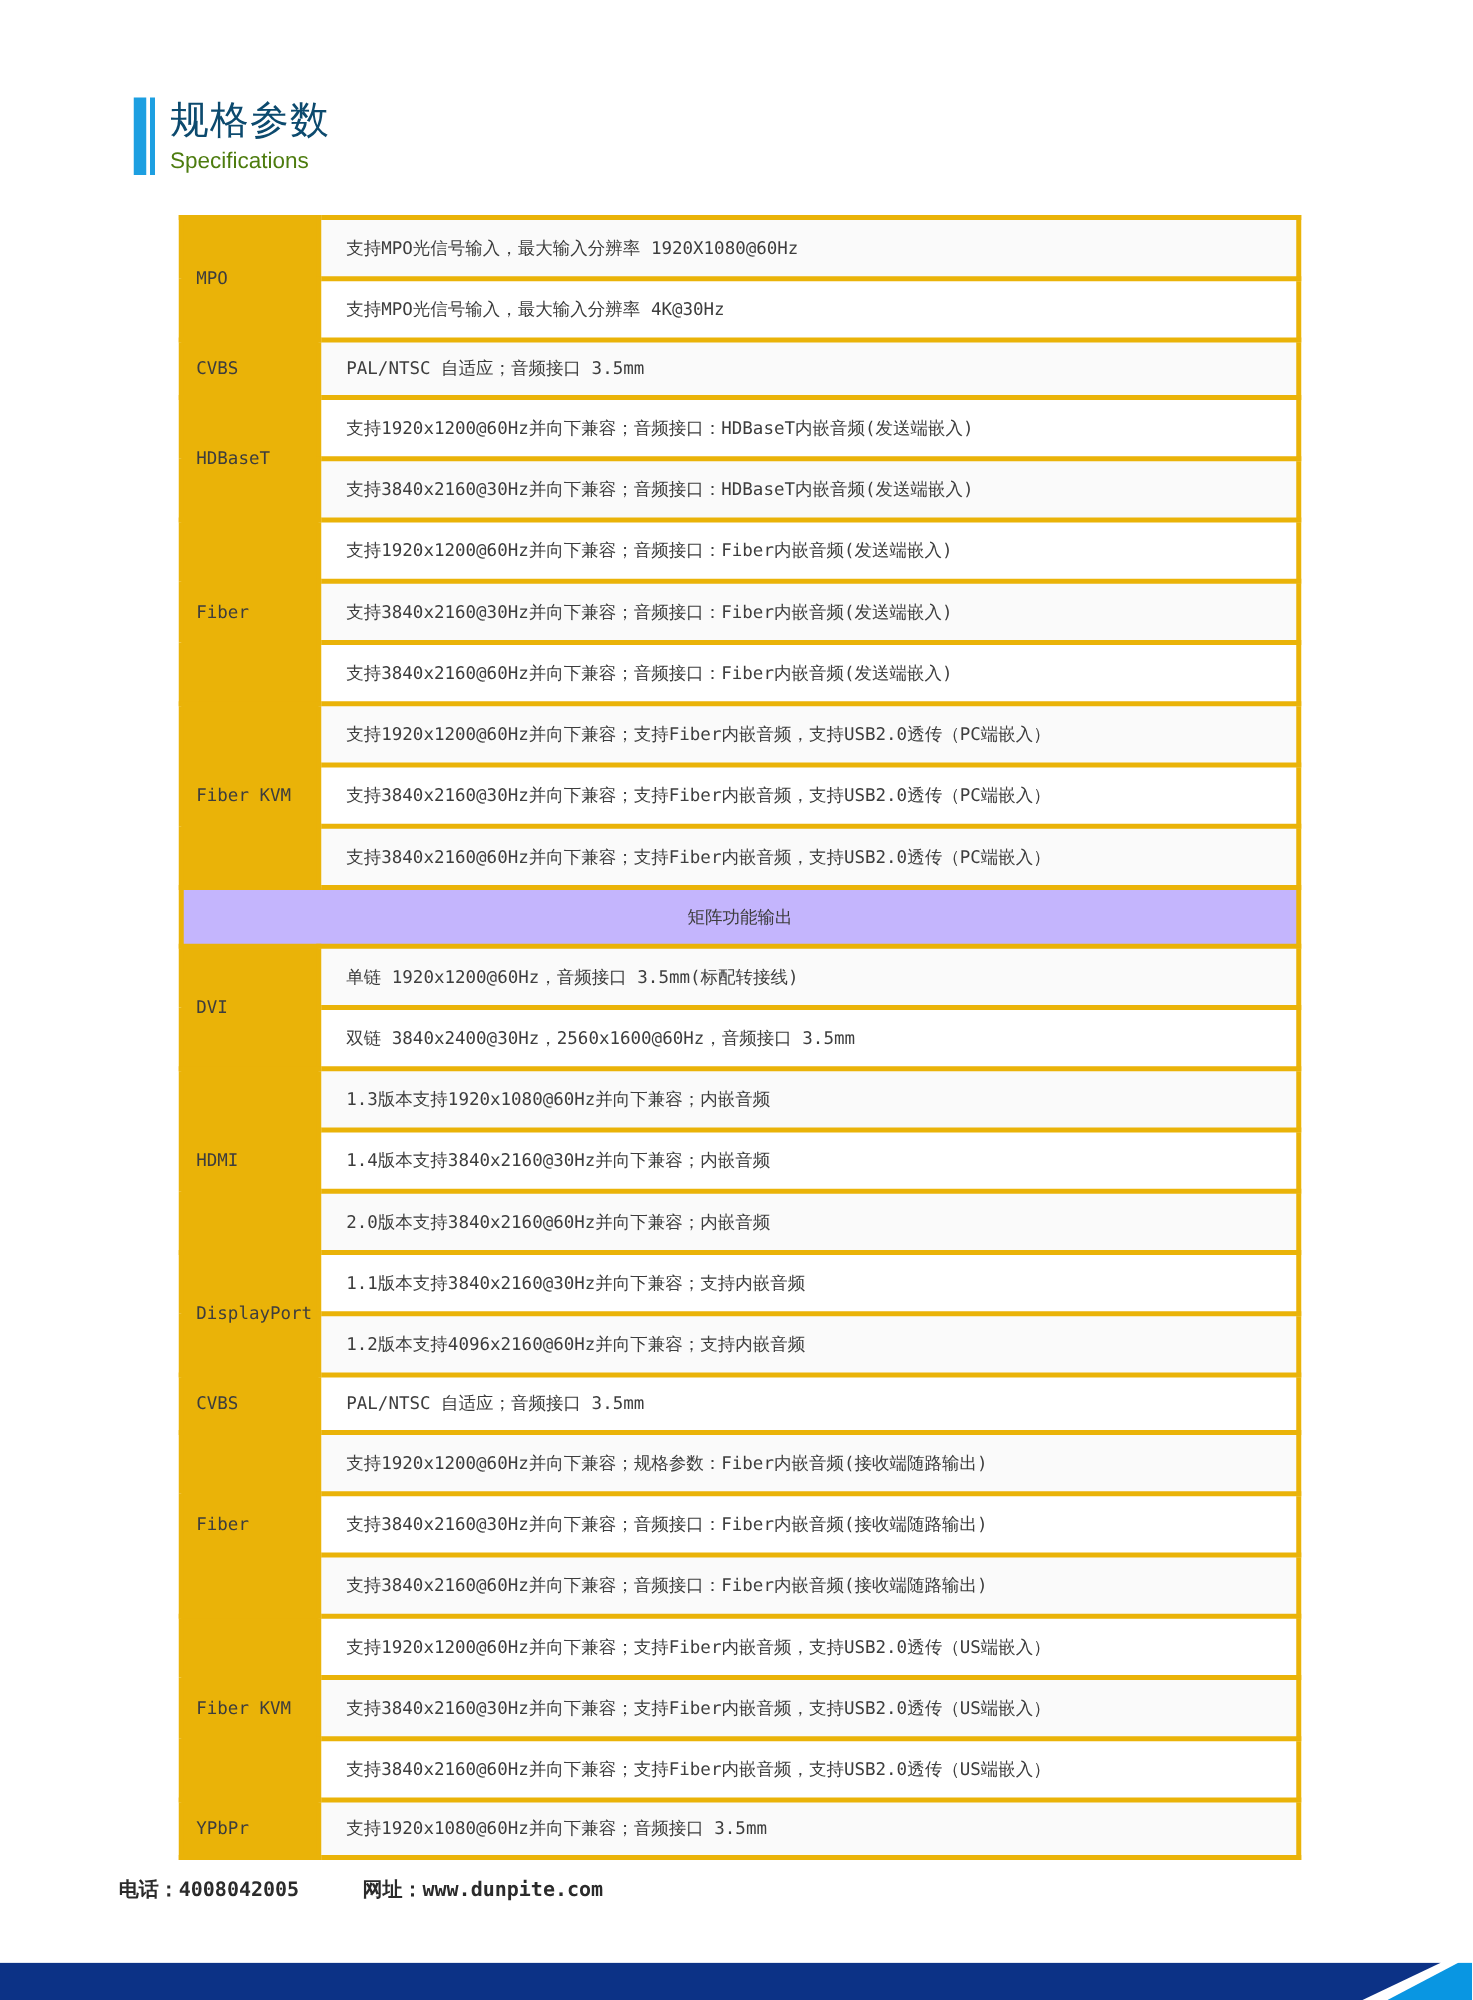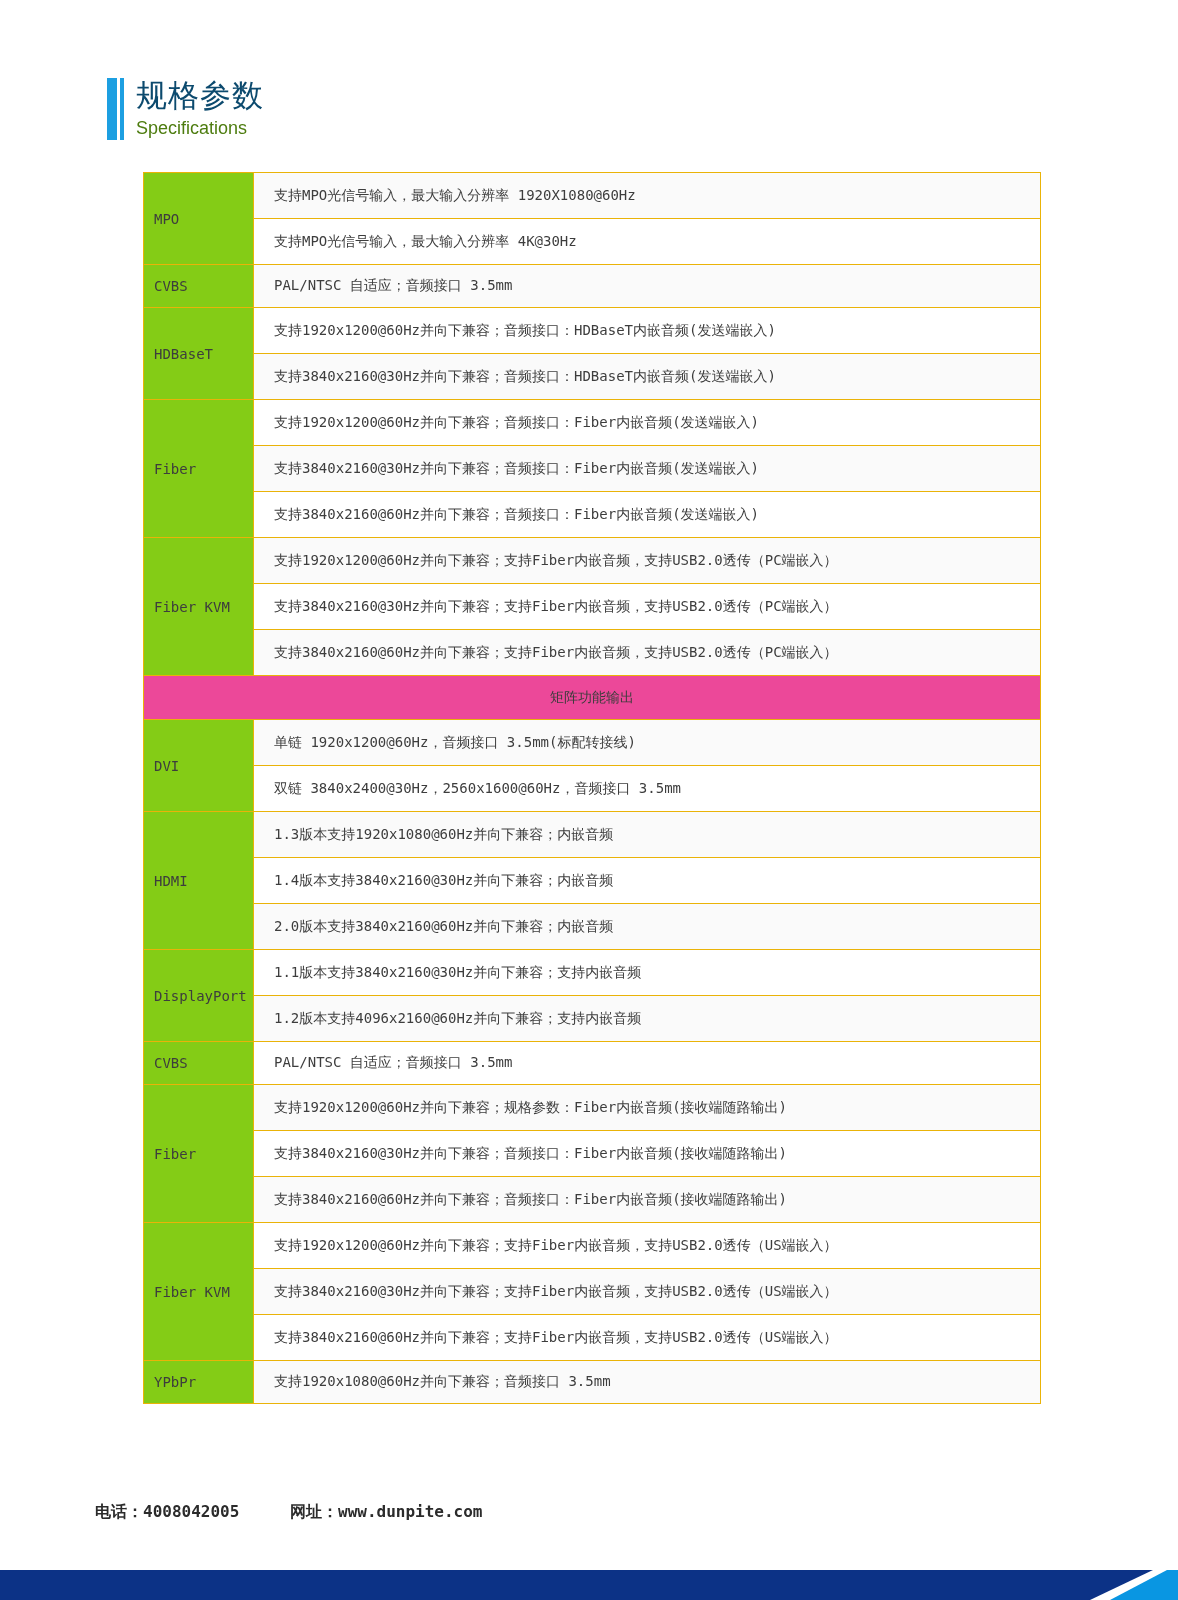--- a/index.html
+++ b/index.html
@@ -20,32 +20,32 @@
   .hdr-text { display:flex; flex-direction:column; justify-content:center; }
   .hdr-title { font-family:"Liberation Sans",sans-serif; font-size:31px; line-height:36px; color:#0c4a6e; letter-spacing:1px; }
   .hdr-sub   { font-family:"Liberation Sans",sans-serif; font-size:18px; line-height:24px; color:#4d7c0f; margin-top:2px; }
 
   
   .spec-table {
     position:absolute; left:143px; top:172px; width:898px;
     border-collapse:collapse; table-layout:fixed;
     font-size:14px; color:#3d3d3d;
   }
-  .spec-table td { border:1px solid #eab308; vertical-align:middle; }
+  .spec-table td { border:4px solid #eab308; vertical-align:middle; }
   td.lbl {
-    width:109px; background:#84cc16;
+    width:109px; background:#eab308;
     padding:0 6px 0 10px;
     font-size:14px; letter-spacing:0;
   }
   td.val { padding:0 10px 0 20px; height:45px; }
   tr.single td.val { height:42px; }
   td.val.odd  { background:#fafafa; }
   td.val.even { background:#ffffff; }
   td.section {
-    height:41px; background:#ec4899; text-align:center;
+    height:41px; background:#c4b5fd; text-align:center;
     font-size:14px; color:#3d3d3d;
   }
 
   
   .footer-line {
     position:absolute; left:0; top:1498px; width:1178px; height:30px;
     font-size:16px; color:#2b2b2b; font-weight:bold;
   }
   .footer-line .ft-phone   { position:absolute; left:95px;  top:4px; }
   .footer-line .ft-web     { position:absolute; left:290px; top:4px; }

